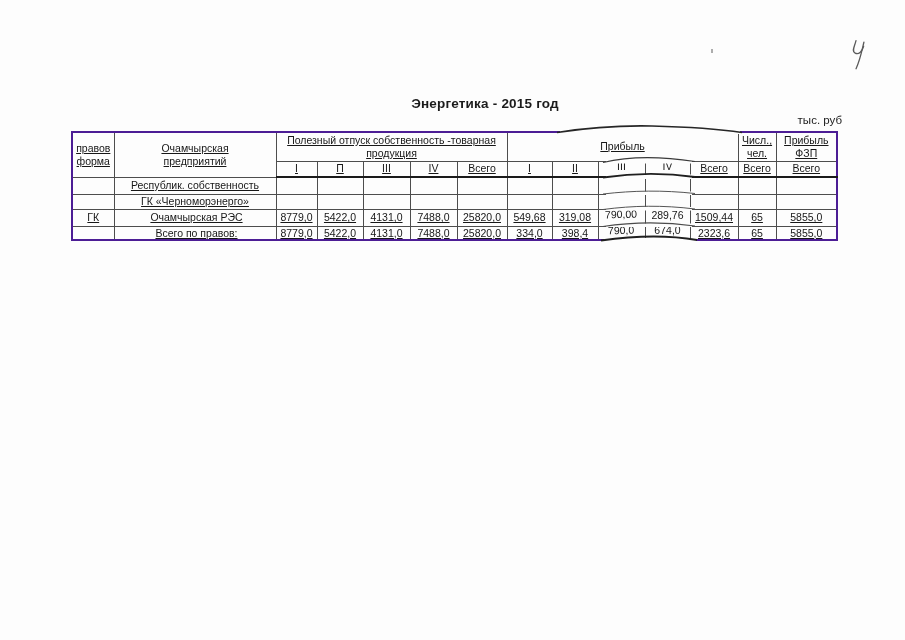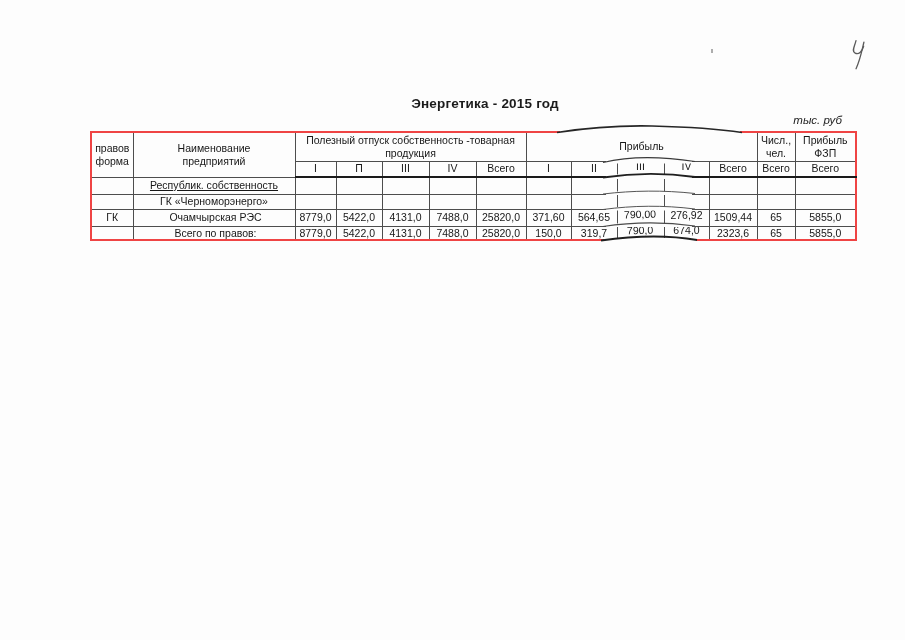--- a/index.html
+++ b/index.html
@@ -9,31 +9,32 @@
     position:relative;overflow:hidden;
   }
   .sheet{position:relative;width:762px;height:640px;margin-top:27px;}
 
   .doc-title{
     position:absolute;left:100px;top:69px;width:770px;
     text-align:center;font-size:13.5px;font-weight:700;letter-spacing:.2px;
   }
   .units{
     position:absolute;left:760px;top:87px;width:82px;text-align:right;
-    font-style:italic;font-size:11.5px;color:#222;
+    font-size:11.5px;color:#222;
   }
   .handwriting{position:absolute;left:846px;top:11px;opacity:.85;transform:rotate(4deg);}
   .speck{position:absolute;left:711px;top:22px;width:2px;height:4px;background:#8a8a8a;opacity:.7;}
 
   table.report{
-    position:absolute;left:90px;top:104px;width:765px;
+    position:absolute;left:71px;top:104px;width:765px;
     border-collapse:collapse;table-layout:fixed;
     font-size:10.5px;color:#171717;
-    border:2px solid #ef4444;
+    border:2px solid #4c1d95;
     z-index:1;
+    text-decoration:underline;
   }
   .report th,.report td{
     border:1px solid #4d4d4d;
     padding:0 2px;text-align:center;vertical-align:middle;
     font-weight:400;white-space:pre-line;line-height:1.22;overflow:hidden;
   }
   .report thead tr.h1 th{font-size:10.5px;}
   .report thead tr.h2 th{border-bottom:2px solid #1a1a1a;font-size:10.5px;}
   .report tr.h1{height:29px;}
   .report tr.h2{height:16px;}
@@ -80,21 +81,21 @@
         <col style="width:47px">
         <col style="width:45px">
         <col style="width:48px">
       <col style="width:38px">
         <col style="width:61px">
     </colgroup>
     <thead>
       <tr class="h1">
         <th rowspan="2" class="c-form">правов
 форма</th>
-        <th rowspan="2" class="bld">Наименование
+        <th rowspan="2" class="bld">Очамчырская
 предприятий</th>
         <th colspan="5" class="bld">Полезный отпуск собственность -товарная
 продукция</th>
         <th colspan="5" class="hdr-profit">Прибыль</th>
         <th>Числ.,
 чел.</th>
         <th class="bld">Прибыль
 ФЗП</th>
       </tr>
       <tr class="h2">
@@ -146,38 +147,38 @@
         <td></td>
       </tr>
       <tr class="r3">
         <td>ГК</td>
         <td class="name-left">Очамчырская РЭС</td>
         <td>8779,0</td>
         <td>5422,0</td>
         <td>4131,0</td>
         <td>7488,0</td>
         <td class="bld">25820,0</td>
-        <td>371,60</td>
-        <td>564,65</td>
+        <td>549,68</td>
+        <td>319,08</td>
         <td><span class="raise2">790,00</span></td>
-        <td><span class="raise">276,92</span></td>
+        <td><span class="raise">289,76</span></td>
         <td class="bld">1509,44</td>
         <td>65</td>
         <td class="bld">5855,0</td>
       </tr>
       <tr class="r4 bld">
         <td></td>
         <td class="name-left">Всего по правов:</td>
         <td>8779,0</td>
         <td>5422,0</td>
         <td>4131,0</td>
         <td>7488,0</td>
         <td>25820,0</td>
-        <td>150,0</td>
-        <td>319,7</td>
+        <td>334,0</td>
+        <td>398,4</td>
         <td><span class="raise2">790,0</span></td>
         <td><span class="raise">674,0</span></td>
         <td>2323,6</td>
         <td>65</td>
         <td>5855,0</td>
       </tr>
     </tbody>
   </table>
 
   <svg class="distort" width="905" height="640" viewBox="0 0 905 640">

